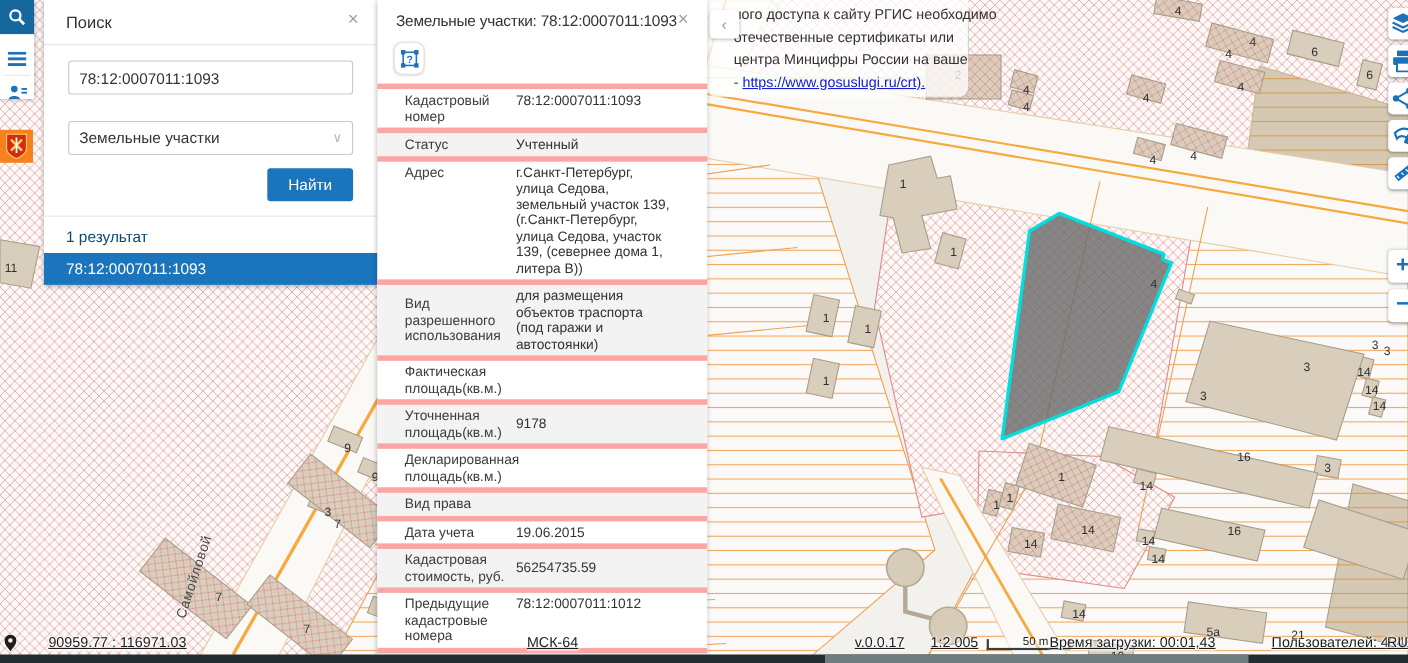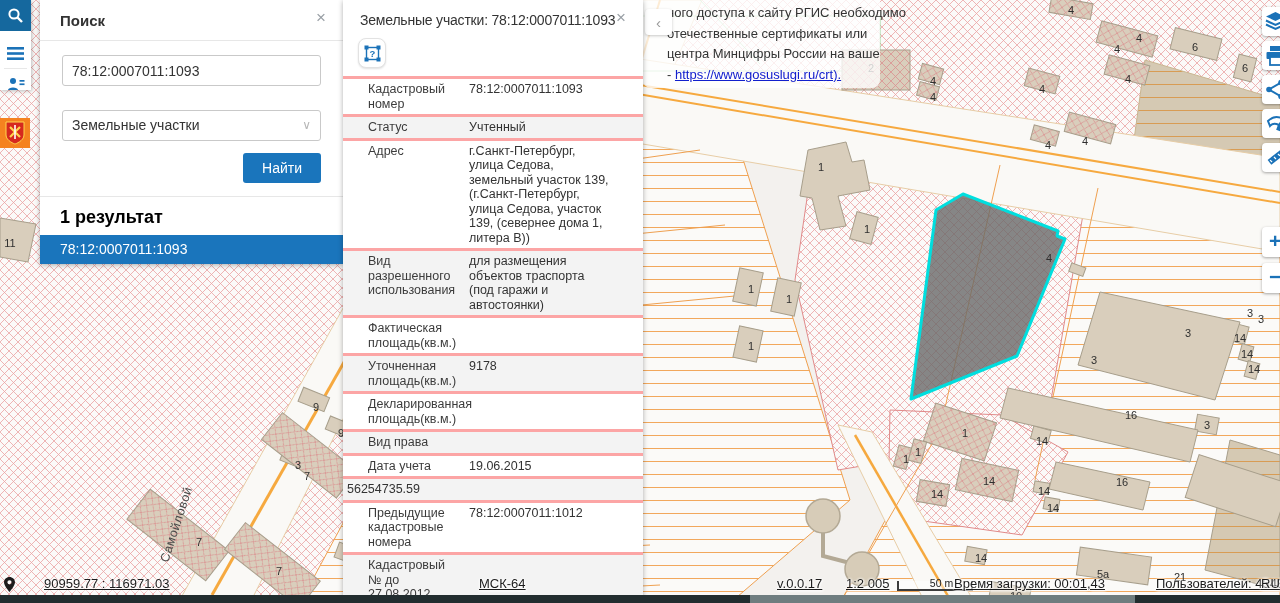--- a/index.html
+++ b/index.html
@@ -18,47 +18,47 @@
   .side-tile{width:31px;height:30px;display:flex;align-items:center;justify-content:center;}
   .tile-search{background:#15689e;height:31px;}
   .side-sep{height:1px;background:#e8e8e8;margin:0 4px;}
   .logo-tile{position:absolute;left:0;top:118px;width:30px;height:30px;background:#f5821f;
              display:flex;align-items:center;justify-content:center;z-index:9;}
 
   
   .search-panel{position:absolute;left:40px;top:0;width:303px;background:#fff;z-index:10;
                 box-shadow:0 1px 5px rgba(0,0,0,.32);}
   .panel-head{position:relative;padding:12px 20px 10px;}
-  .panel-title{font-size:15px;font-weight:bold;color:#333;}
+  .panel-title{font-size:15px;font-weight:normal;color:#333;}
   .panel-close{position:absolute;right:12px;top:8px;font-size:17px;color:#9aa0a6;cursor:pointer;
                width:20px;text-align:center;}
   .hdiv{height:1px;background:#e7e7e7;}
   .search-body{padding:14px 22px 0;}
   .s-input{width:100%;height:31px;border:1px solid #c9c9c9;border-radius:3px;padding:0 9px;
            font-size:14px;color:#333;font-family:"Liberation Sans",sans-serif;}
   .s-select{position:relative;width:100%;height:31px;border:1px solid #c9c9c9;border-radius:3px;
             margin-top:24px;font-size:14px;color:#333;line-height:29px;padding:0 9px;}
   .s-select .chev{position:absolute;right:9px;top:0;color:#b7b7b7;font-size:12px;}
   .btn-row{text-align:right;padding:12px 0 13px;}
   .find-btn{background:#1a75bc;color:#fff;border:none;border-radius:3px;padding:7px 19px;
             font-size:14px;font-family:"Liberation Sans",sans-serif;cursor:pointer;}
-  .res-count{color:#000000;font-size:18px;padding:10px 20px 7px;font-weight:bold;}
+  .res-count{color:#0c4a6e;font-size:14px;padding:10px 20px 7px;}
   .res-row{background:#1a75bc;color:#fff;font-size:14px;padding:6px 20px 7px;cursor:pointer;}
 
   
   .details-panel{position:absolute;left:343px;top:0;width:300px;z-index:10;background:#fff;
                  box-shadow:0 1px 5px rgba(0,0,0,.32);padding-bottom:1px;}
   .d-head{position:relative;padding:11px 26px 2px 17px;}
   .d-title{font-size:14px;font-weight:normal;color:#333;white-space:nowrap;letter-spacing:-.2px;}
   .id-btn{margin:7px 0 8px 15px;width:28px;height:30px;background:#fff;border:1px solid #e2e2e2;
           border-radius:8px;box-shadow:0 1px 2px rgba(0,0,0,.12);display:flex;align-items:center;
           justify-content:center;cursor:pointer;}
   .d-table{margin-top:4px;}
-  .drow{display:flex;border-top:3px solid #fca5a5;padding:2px 0;}
-  .drow.alt{background:#f3f3f3;}
+  .drow{display:flex;border-top:5px solid #fca5a5;padding:2px 0;}
+  .drow.alt{background:#f3f3f3;align-items:center;}
   .dlabel{width:122px;padding:1px 4px 1px 25px;font-size:12.5px;line-height:14.5px;color:#3c3c3c;}
   .dvalue{width:158px;padding:1px 12px 1px 4px;font-size:12.5px;line-height:14.5px;color:#333;}
 
   
   .notif{position:absolute;left:643px;top:0;width:237px;height:88px;z-index:4;
          background:rgba(255,255,255,.78);border-radius:0 0 8px 8px;padding:3px 0 0 24px;}
   .notif-line{font-size:13px;line-height:20.5px;color:#333;white-space:nowrap;}
   .notif-link{color:#1220cd;}
   .notif-collapse{position:absolute;left:645px;top:9px;width:27px;height:26px;background:#fff;
                   border-radius:4px;box-shadow:0 1px 3px rgba(0,0,0,.22);z-index:5;color:#9a9a9a;
@@ -351,20 +351,21 @@
     </div>
         <div class="drow alt">
       <div class="dlabel">Вид права</div>
       <div class="dvalue"></div>
     </div>
         <div class="drow">
       <div class="dlabel">Дата учета</div>
       <div class="dvalue">19.06.2015</div>
     </div>
         <div class="drow alt">
+      <div class="dlabel">Кадастровая стоимость, руб.</div>
       <div class="dvalue">56254735.59</div>
     </div>
         <div class="drow">
       <div class="dlabel">Предыдущие кадастровые номера</div>
       <div class="dvalue">78:12:0007011:1012</div>
     </div>
         <div class="drow alt">
       <div class="dlabel">Кадастровый № до 27.08.2012</div>
       <div class="dvalue"></div>
     </div>

